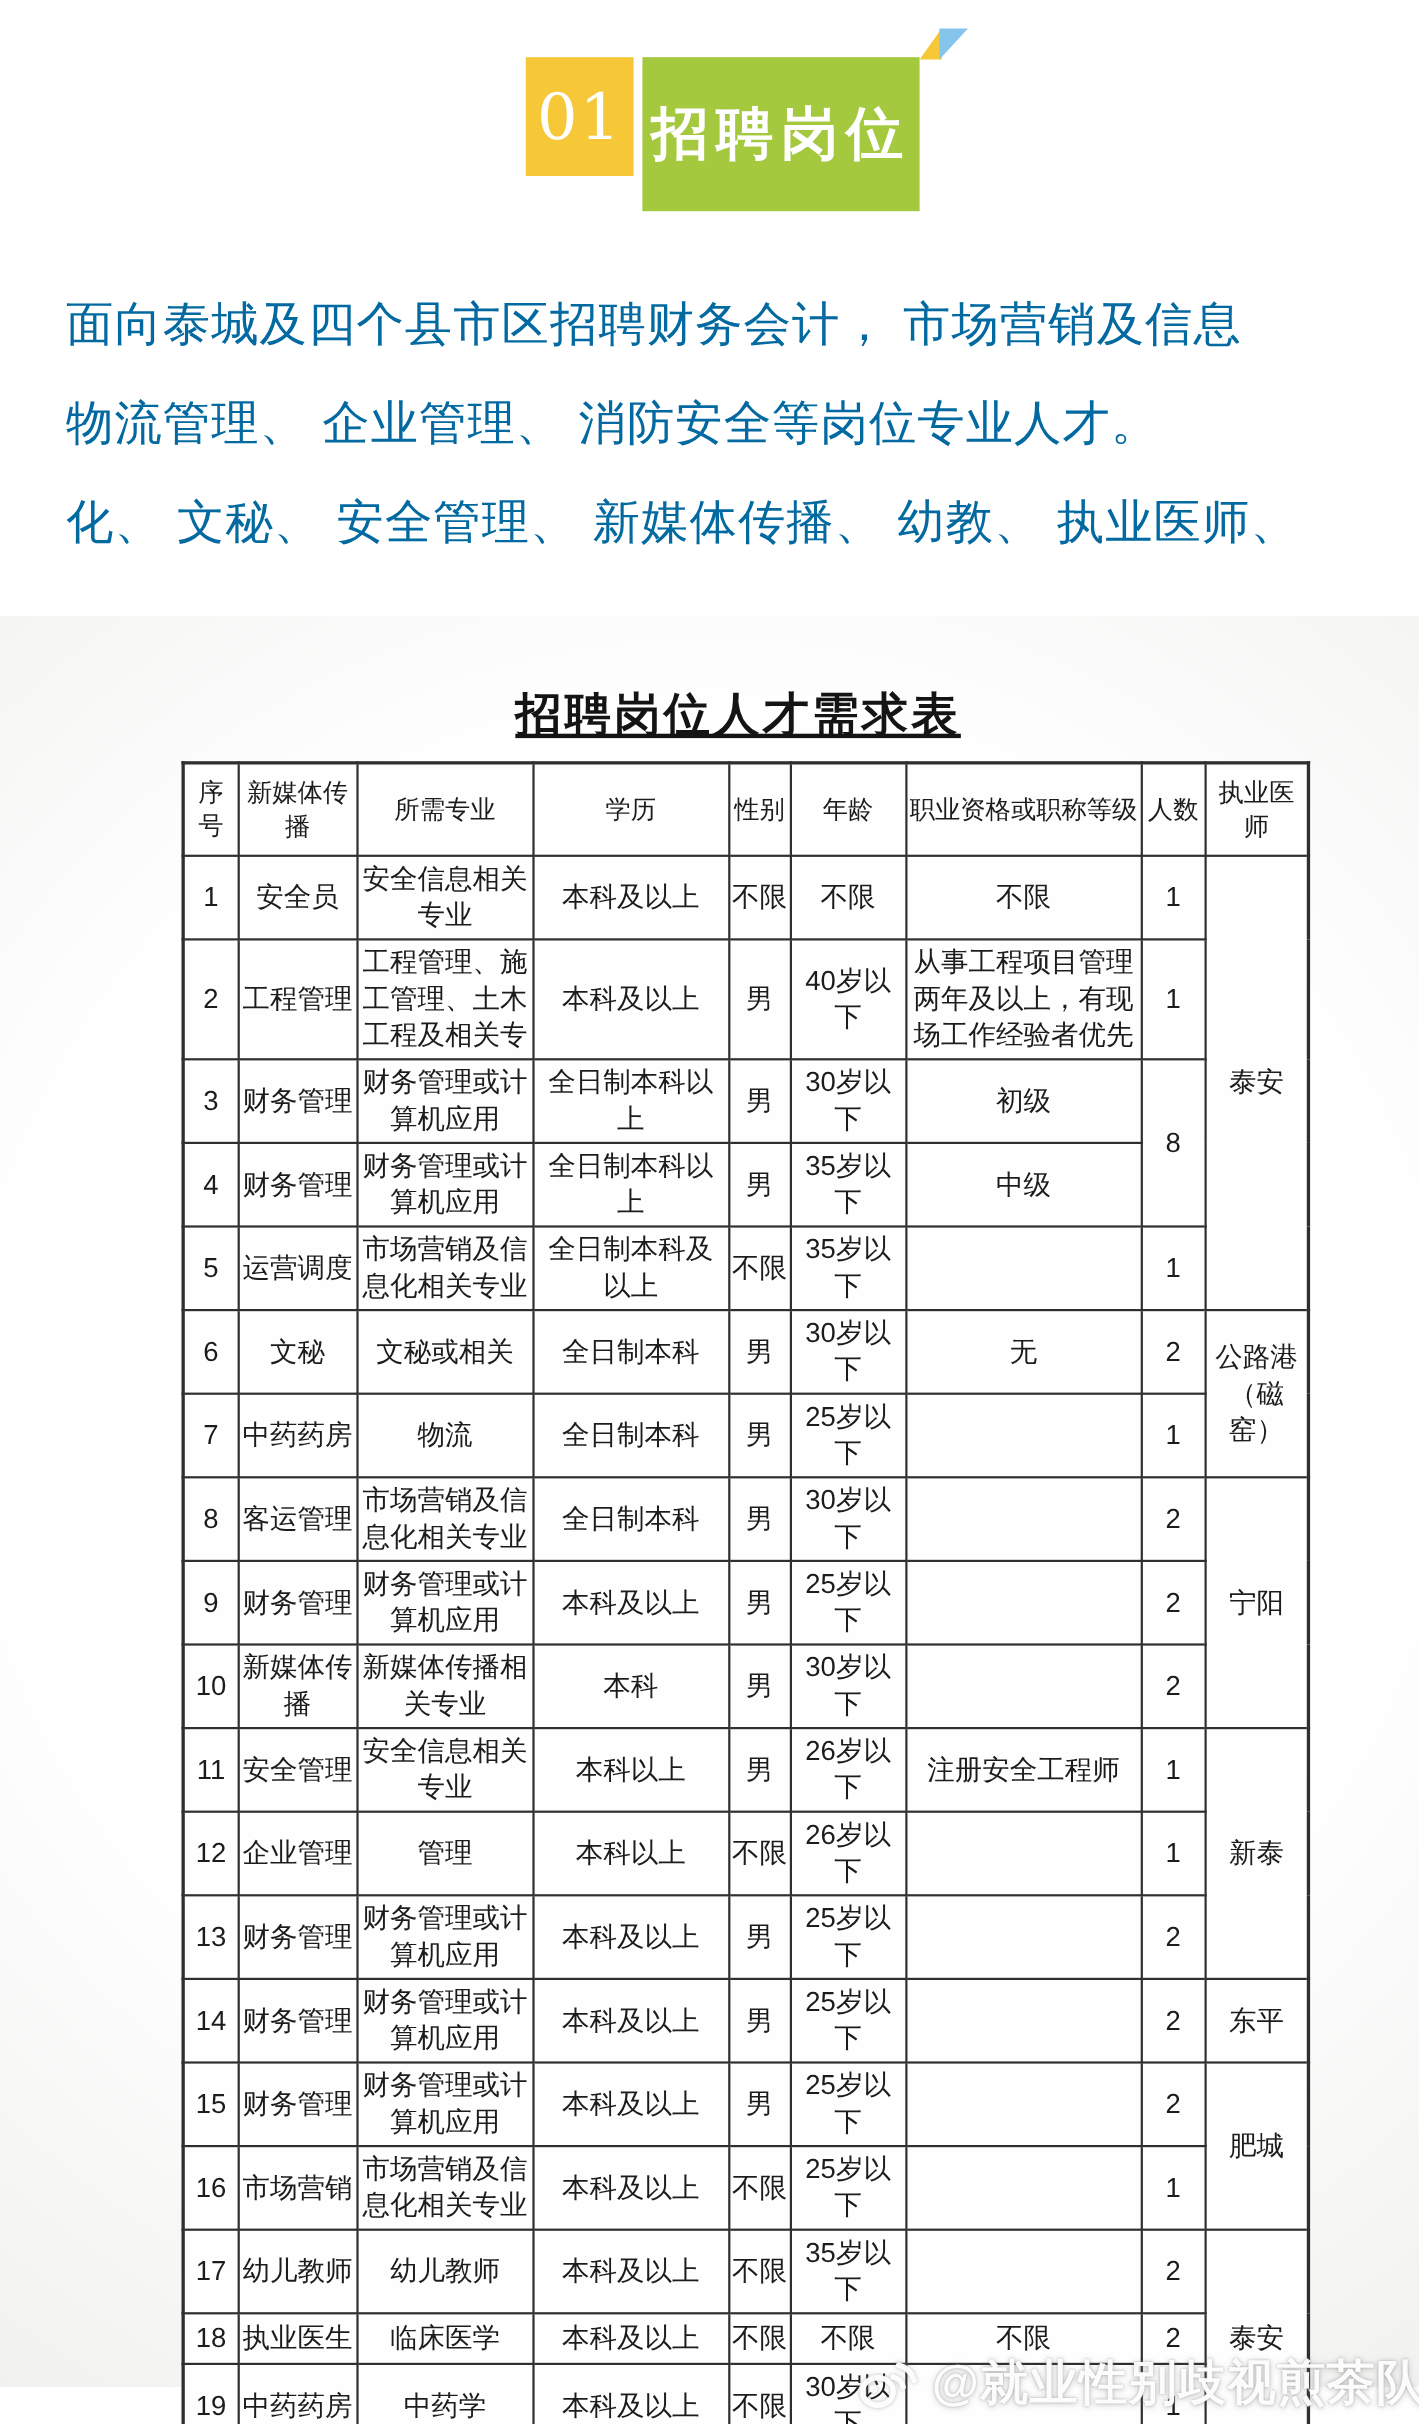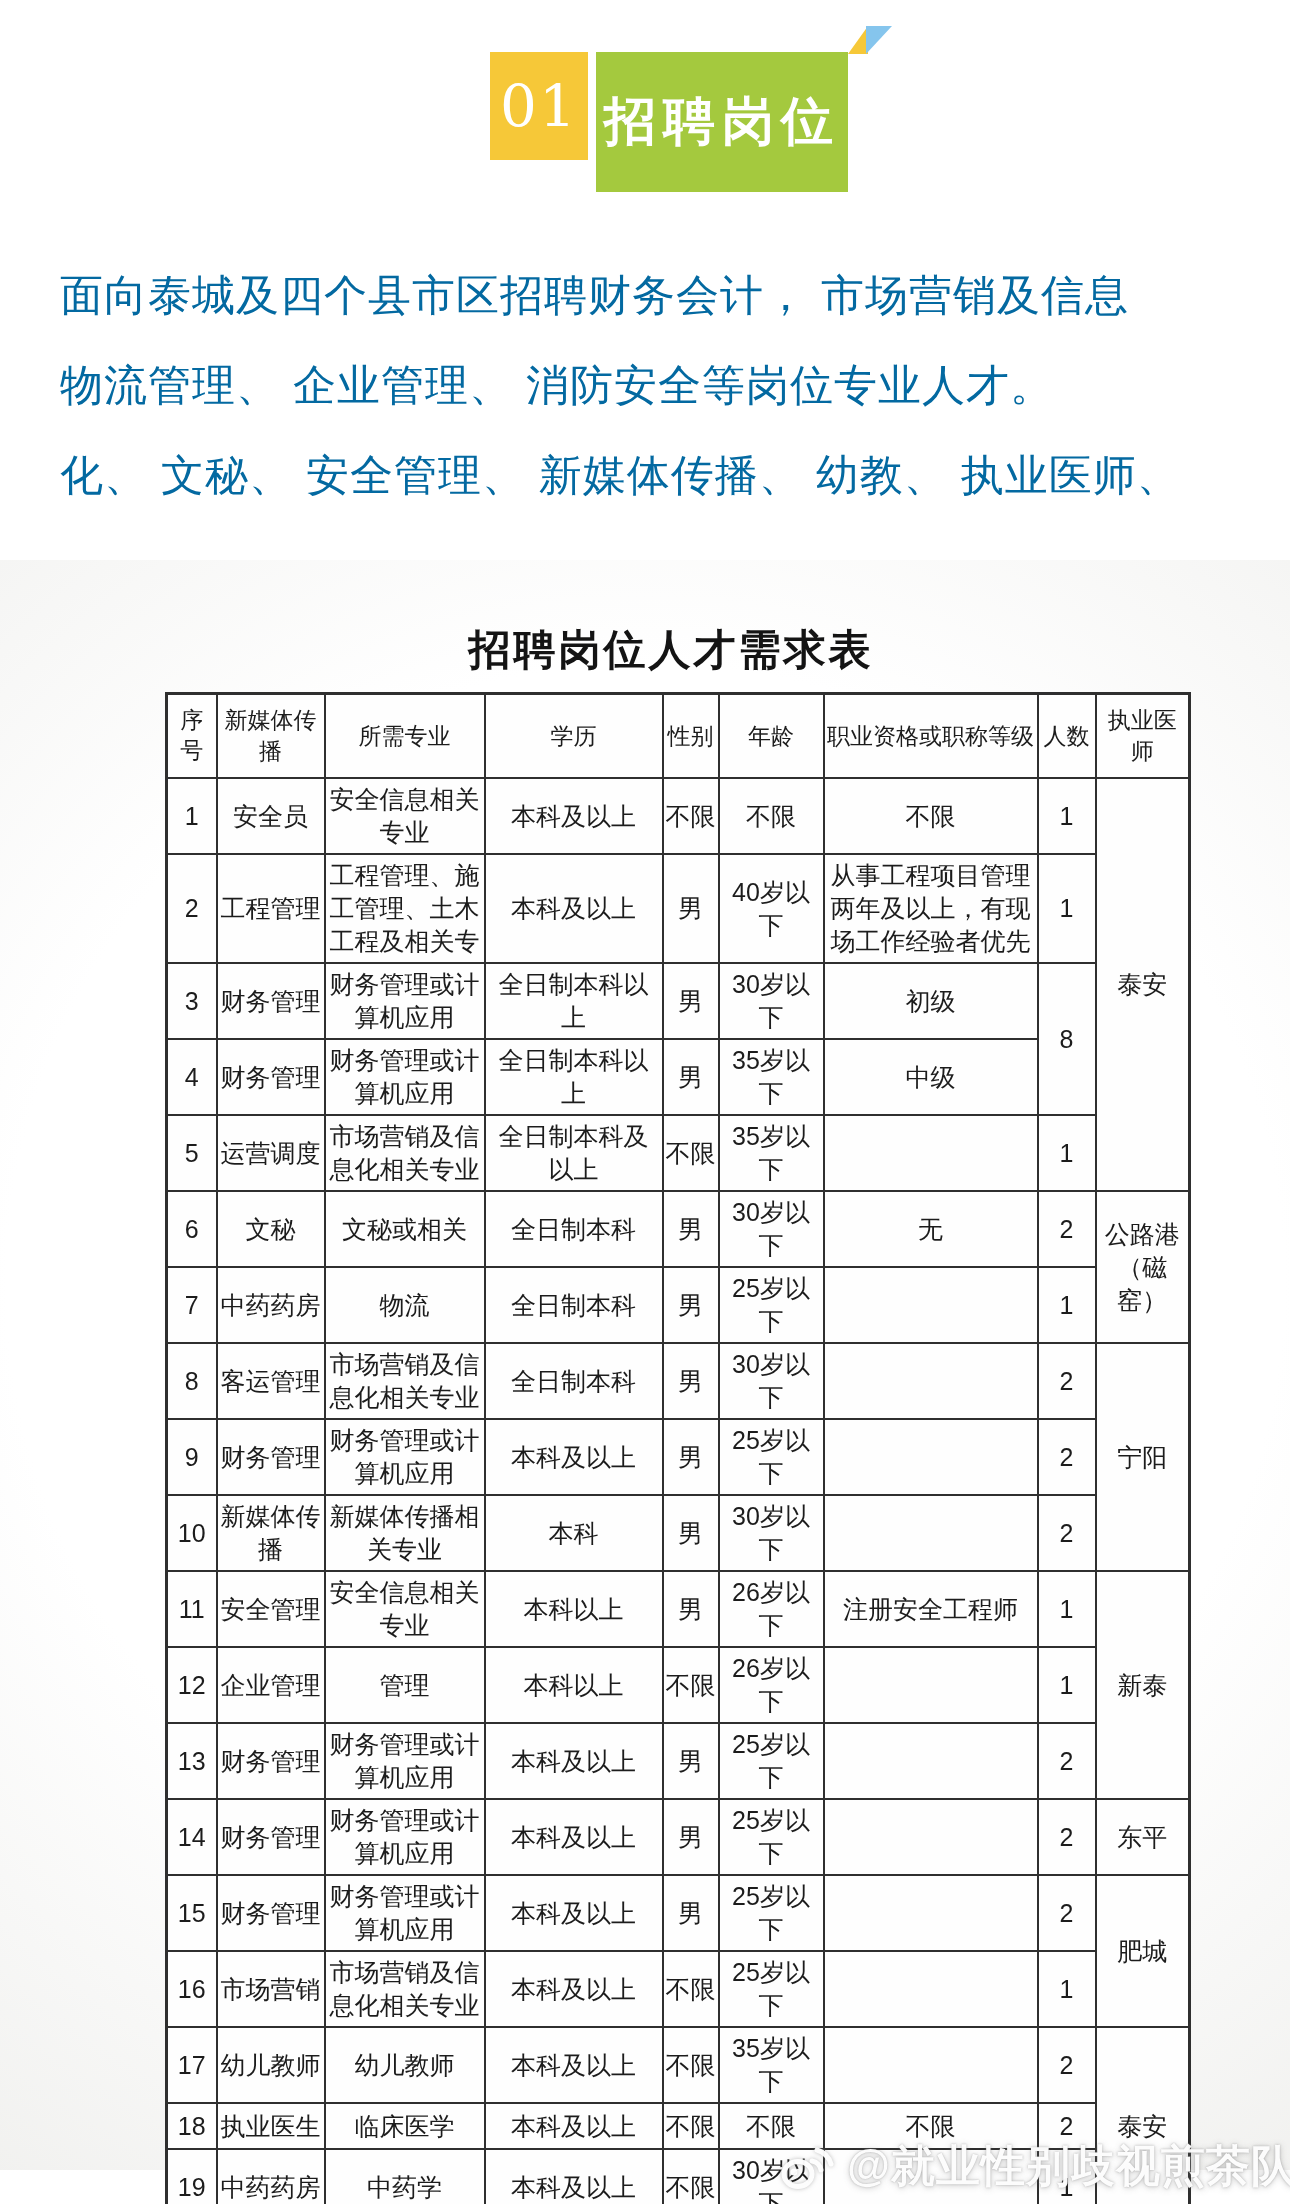--- a/index.html
+++ b/index.html
@@ -2,21 +2,21 @@
 <html lang="zh"><head>
 <meta charset="utf-8">
 <style>
   html,body{margin:0;padding:0;}
   body{
     width:1290px;height:2204px;position:relative;overflow:hidden;
     background:#ffffff;
     font-family:"Liberation Sans", sans-serif;
   }
   
-  .banner{position:relative;height:162px;margin-left:12px;}
+  .banner{position:relative;height:162px;}
   .banner .num-box{
     position:absolute;left:478px;top:52px;width:98px;height:108px;
     display:flex;align-items:center;justify-content:center;
     font-family:"DejaVu Serif", serif;
     font-size:58px;color:#ffffff;letter-spacing:2px;
   }
   .banner .title-box{
     position:absolute;left:584px;top:52px;width:252px;height:140px;
     display:flex;align-items:center;justify-content:center;
     font-size:52px;font-weight:bold;color:#ffffff;letter-spacing:7px;
@@ -33,21 +33,21 @@
   .intro .line{line-height:90px;white-space:nowrap;}
   
   .scan{
     position:relative;margin-top:40px;height:1610px;
     background:radial-gradient(ellipse 90% 70% at 50% 45%, #ffffff 55%, #f0f0ee 100%);
   }
   .sheet-title{
     padding-top:62px;margin:0;width:1012px;margin-left:165px;
     text-align:center;
     font-family:"DejaVu Serif", serif;
-    font-size:42px;font-weight:bold;color:#141414;letter-spacing:3px;
+    font-size:42px;font-weight:bold;color:#141414;letter-spacing:3px;text-decoration:underline;
   }
   table.req{
     margin:14px 0 0 165px;border-collapse:collapse;table-layout:fixed;
     width:1023px;background:#fefefe;
   }
   table.req,table.req th,table.req td{border:2px solid #2f2f2f;}
   table.req{border-width:3px;}
   table.req th{
     font-size:23px;font-weight:normal;color:#1c1c1c;
     padding:10px 0;text-align:center;vertical-align:middle;letter-spacing:0;

